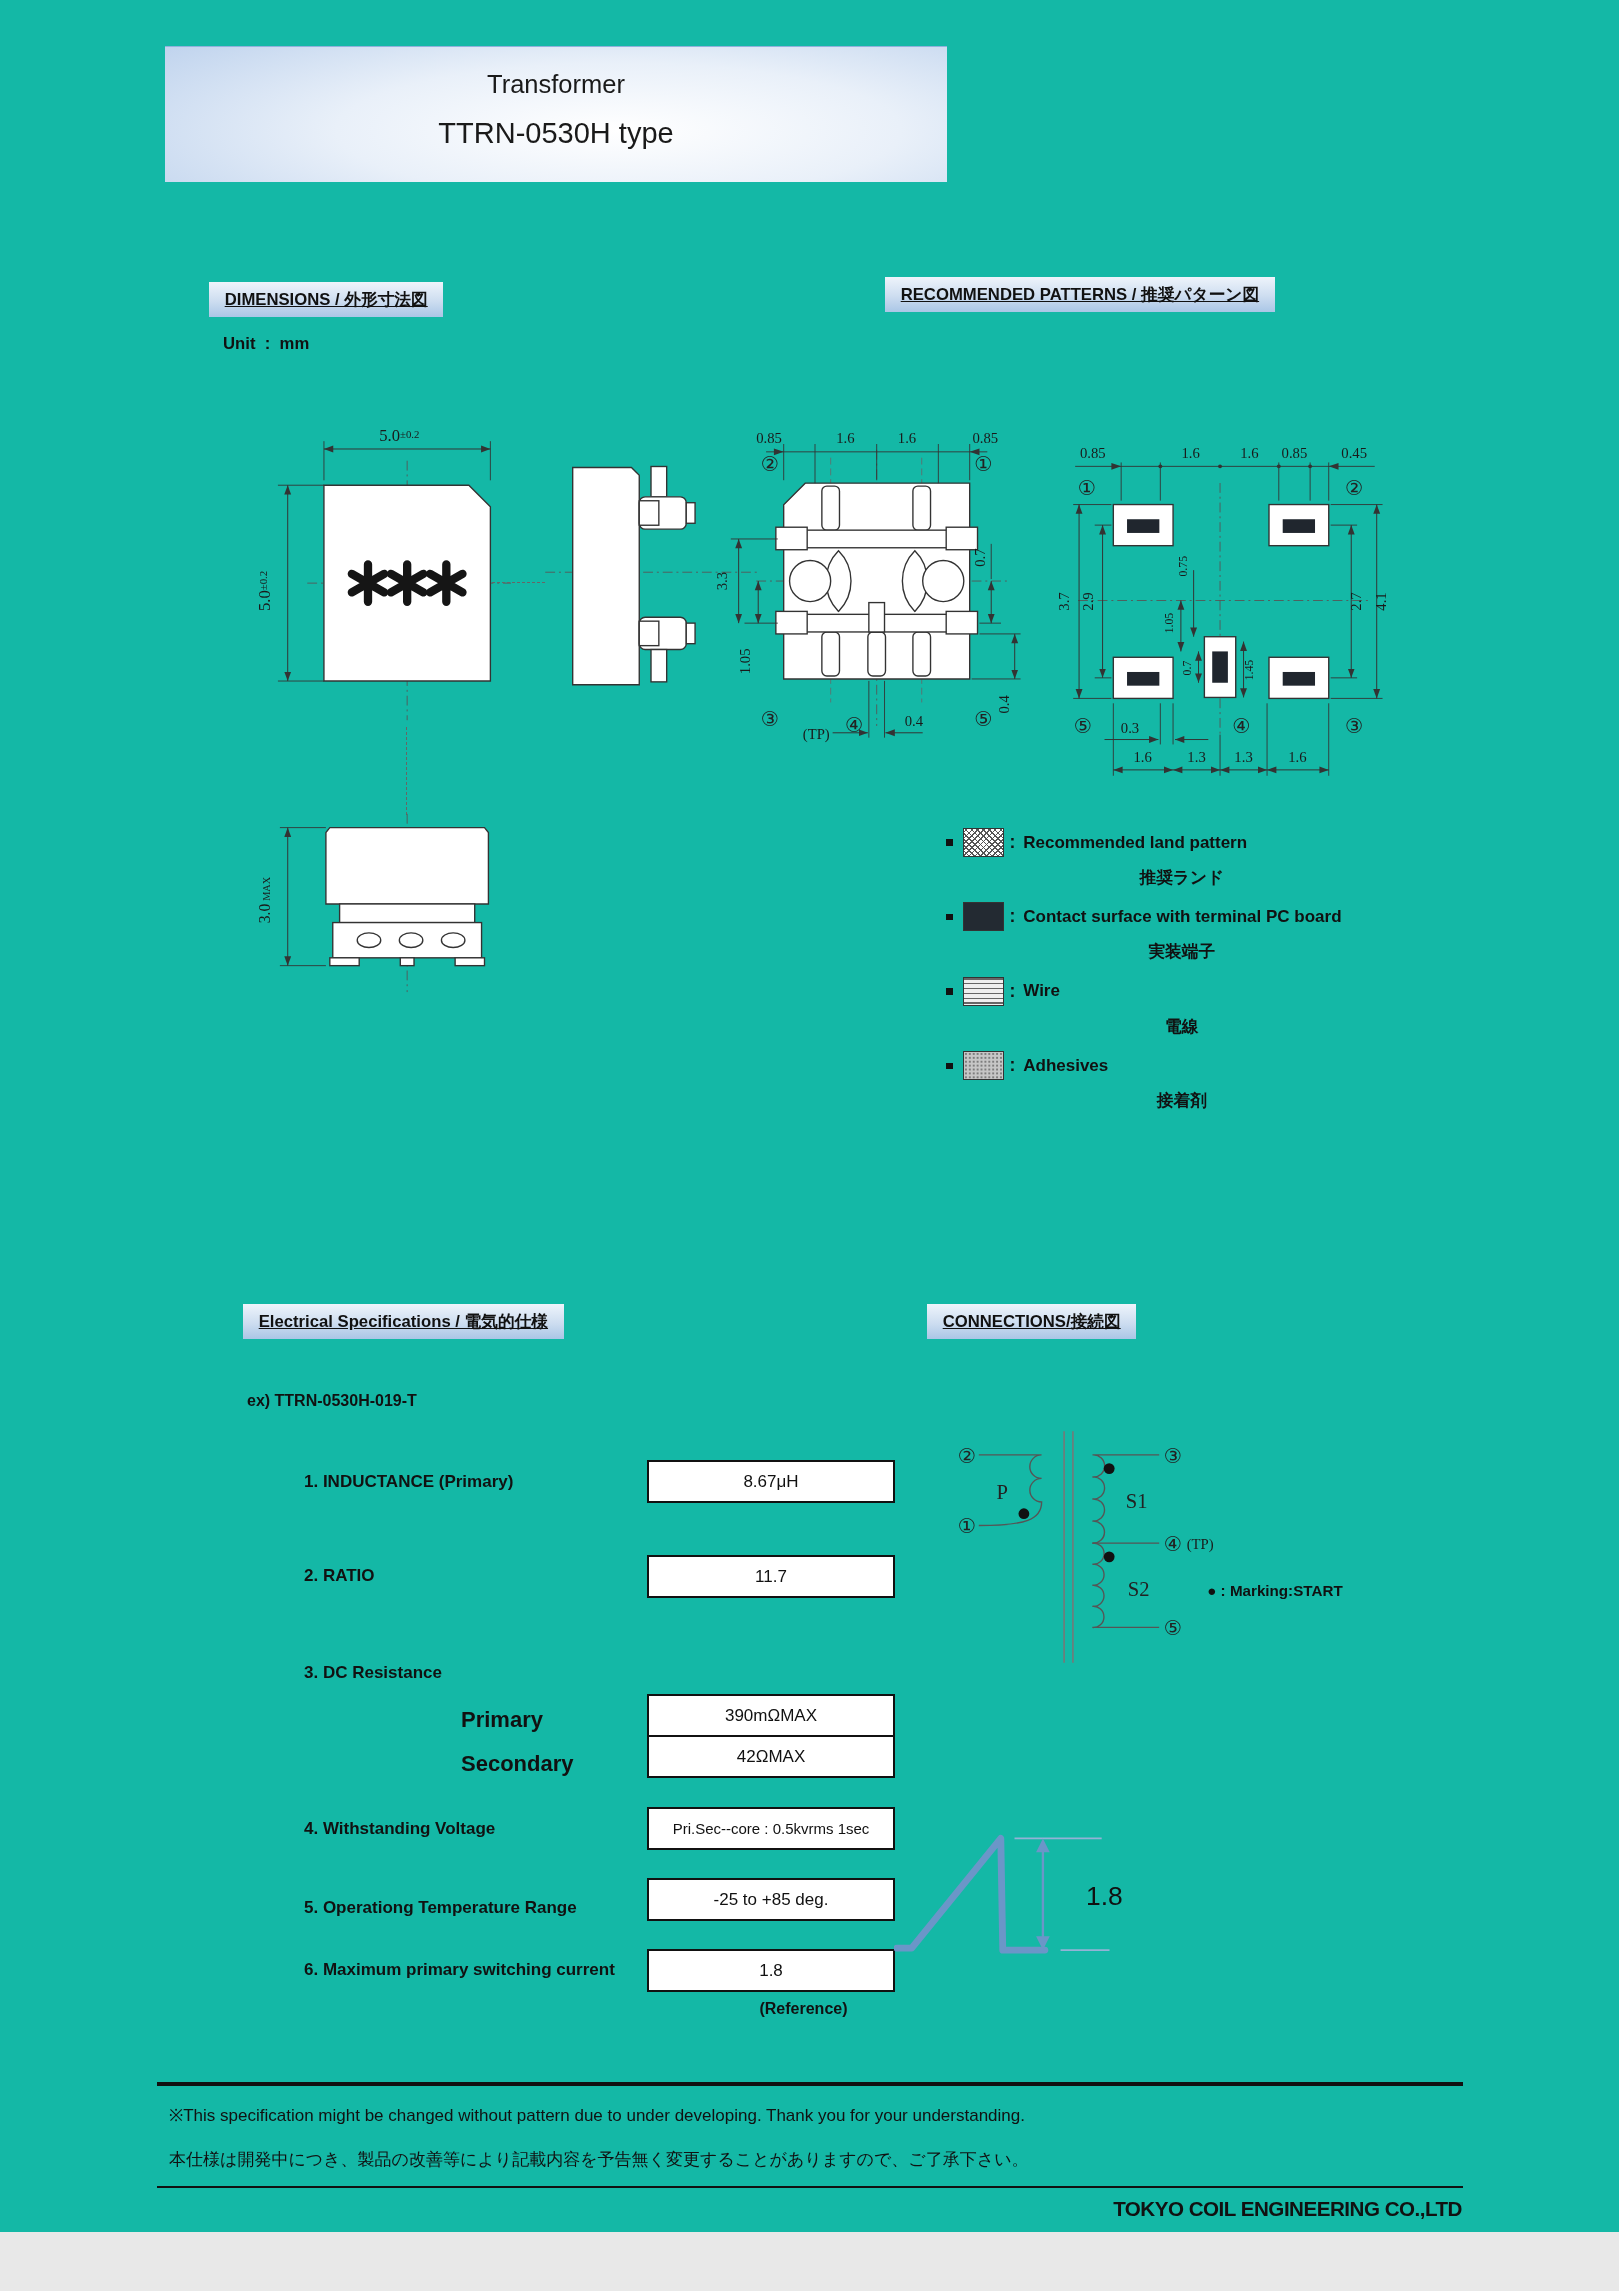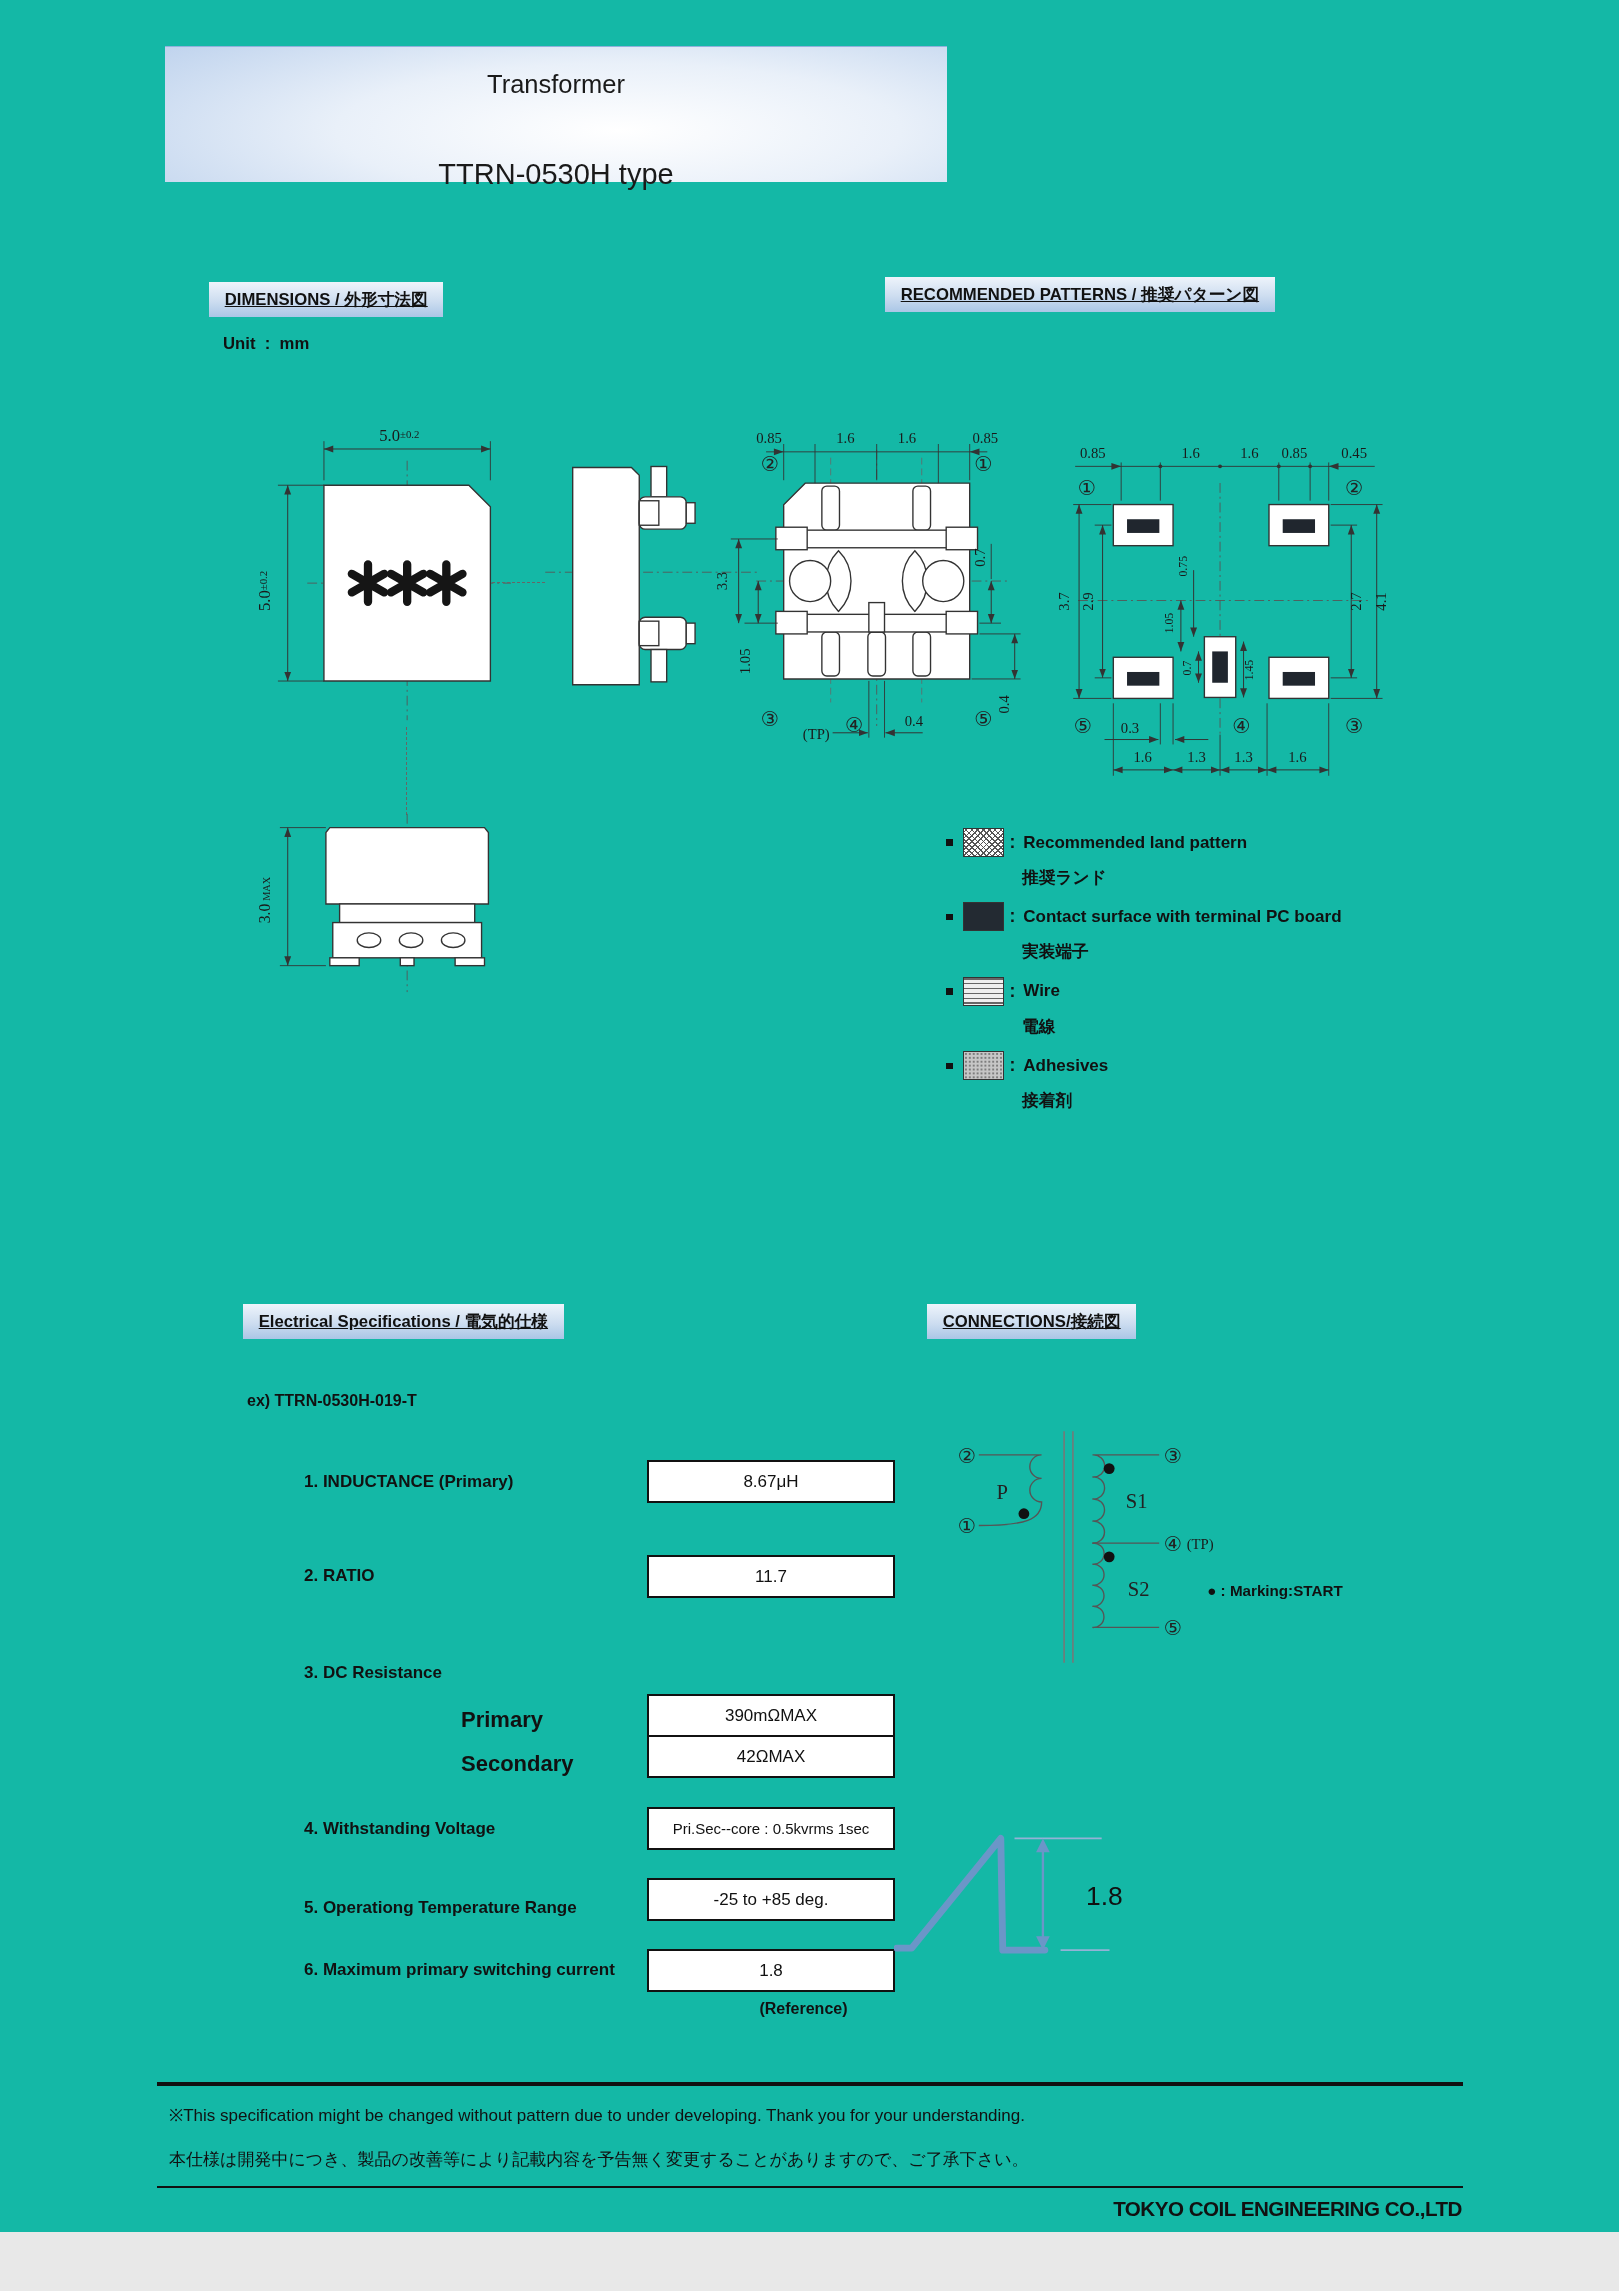--- a/index.html
+++ b/index.html
@@ -4,42 +4,42 @@
 <style>
   html,body{margin:0;padding:0;background:#e8e8e8;}
   .page{position:relative;width:1619px;height:2232px;background:#14b8a6;overflow:hidden;
         font-family:"Liberation Sans",sans-serif;color:#111;}
   .abs{position:absolute;}
   
   .hdr{left:165px;top:46px;width:782px;height:136px;
        background:radial-gradient(ellipse 95% 130% at 58% 62%, #ffffff 0%, #e9f0f9 38%, #a8c3e7 100%);
        box-shadow:inset 0 1px 0 #8fb2dc;}
   .hdr-title{left:0;top:23.5px;width:782px;text-align:center;font-size:25.5px;color:#1a1a1a;}
-  .hdr-sub{left:0;top:71px;width:782px;text-align:center;font-size:29px;color:#1a1a1a;margin-top:41px;}
+  .hdr-sub{left:0;top:71px;width:782px;text-align:center;font-size:29px;color:#1a1a1a;}
   
   .seclabel{background:linear-gradient(180deg,#eef4fb 0%,#cdddf0 55%,#aac6e6 100%);
             padding:5.9px 15.7px;font-size:16.7px;font-weight:bold;text-decoration:underline;
             color:#111;white-space:nowrap;}
   .unit{font-size:16.7px;font-weight:bold;white-space:pre;}
   
   .ln{stroke:#333;stroke-width:1.4;fill:#fff;}
   .cdash{stroke:#555;stroke-width:0.9;fill:none;stroke-dasharray:10 4 2 4;}
   .cdash2{stroke:#666;stroke-width:0.8;fill:none;stroke-dasharray:7 4;}
   .dln{stroke:#333;stroke-width:0.9;fill:none;}
   .dim{stroke:#333;stroke-width:1;fill:none;marker-start:url(#aS);marker-end:url(#aE);}
   .dimE{stroke:#333;stroke-width:1;fill:none;marker-end:url(#aE);}
   .dimS{stroke:#333;stroke-width:1;fill:none;marker-start:url(#aS);}
   .dtx{font-family:"Liberation Serif",serif;font-size:15px;fill:#1a1a1a;}
   .dtx-s{font-family:"Liberation Serif",serif;font-size:12px;fill:#1a1a1a;}
   .pin{font-family:"DejaVu Sans",sans-serif;font-size:21px;fill:#222;}
   .wnd{font-family:"Liberation Serif",serif;font-size:21px;fill:#222;}
   .dashline-v{border-left:1.5px dashed #666;width:0;}
   .dashline-h{border-top:1.5px dashed #666;height:0;}
   
-  .legend-item{margin-bottom:2px;}
+  .legend-item{margin-bottom:2px;text-align:center;}
   .lrow{display:flex;align-items:center;}
   .lbullet{width:6.9px;height:6.9px;background:#111;margin-right:9.8px;flex:none;}
   .lswatch{width:41px;height:29px;border:1.6px solid #333;flex:none;box-sizing:border-box;}
   .sw-land{background:repeating-linear-gradient(45deg, rgba(0,0,0,0) 0 2.9px, #555 2.9px 4.1px),
            repeating-linear-gradient(-45deg, rgba(0,0,0,0) 0 2.9px, #555 2.9px 4.1px),#fff;}
   .sw-contact{background:#232a32;}
   .sw-wire{background:repeating-linear-gradient(180deg,#666 0 1.6px,#efefef 1.6px 4.9px);}
   .sw-solder{background:repeating-linear-gradient(45deg,#fff 0 3.1px,#555 3.1px 5.1px);}
   .sw-adh{background:radial-gradient(#7d7d7d 0.9px, rgba(0,0,0,0) 1.1px) 0 0/3.9px 3.9px,#c6c6c6;}
   .lcolon{font-size:17.6px;font-weight:bold;margin:0 7.8px 0 5.9px;}

